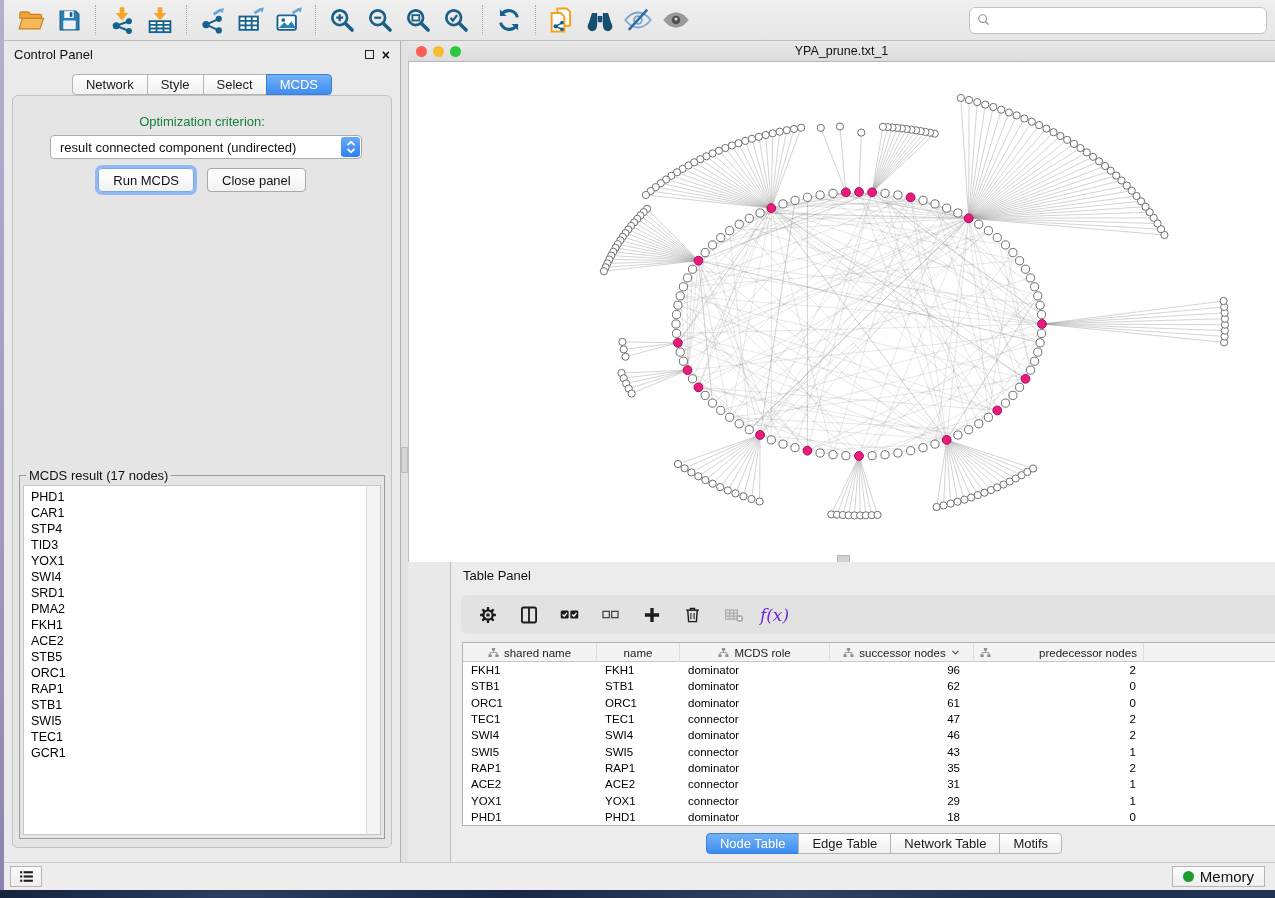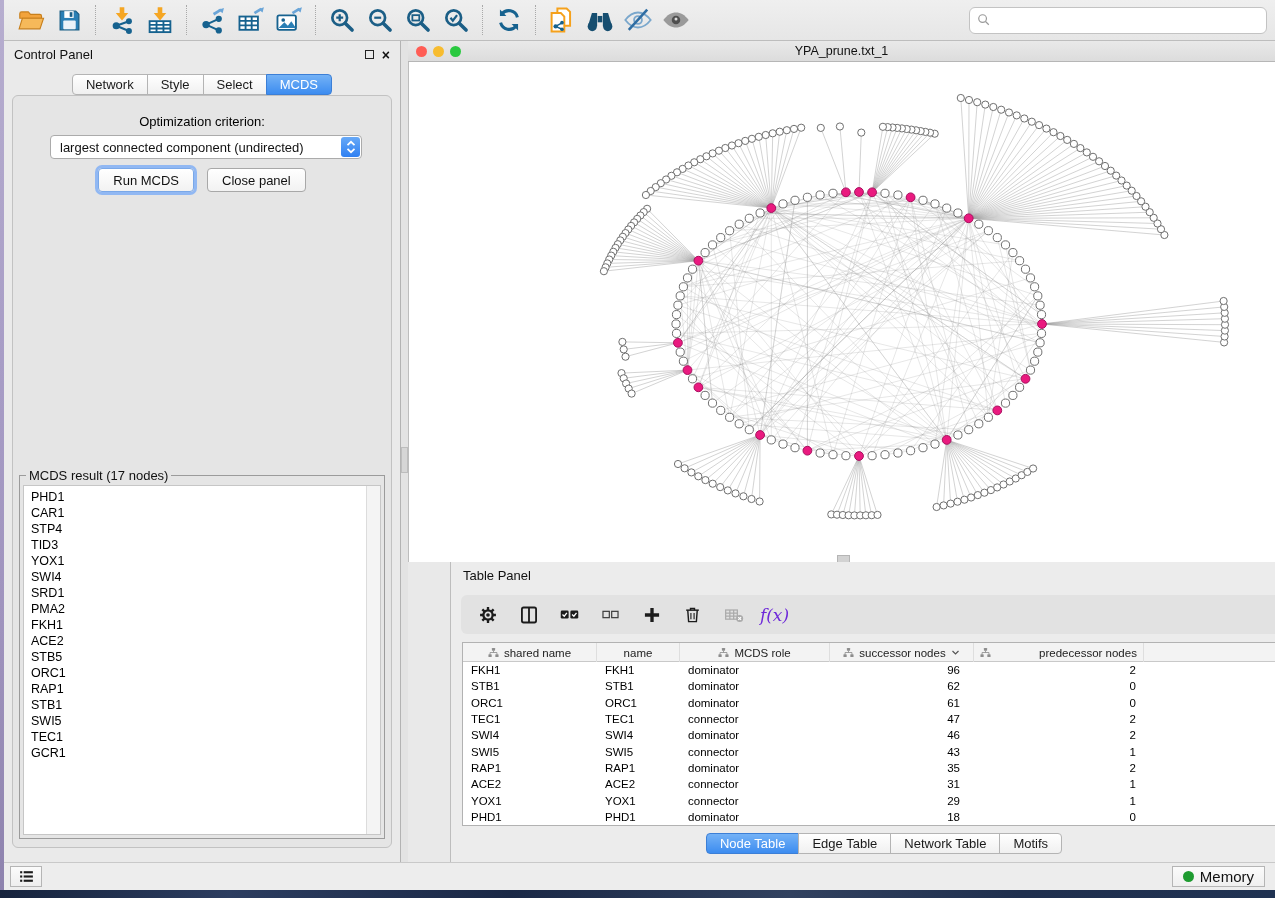--- a/index.html
+++ b/index.html
@@ -38,21 +38,21 @@
 
   .seg-row { position:absolute; top:33px; left:0; right:0; display:flex; justify-content:center; }
   .seg { height:21px; padding:0 13px; font-size:13px; color:#1a1a1a; display:flex; align-items:center;
     background:linear-gradient(#ffffff,#f0f0f0); border:1px solid #b4b4b4; margin-left:-1px; }
   .seg:first-child { border-radius:4px 0 0 4px; margin-left:0; }
   .seg:last-child { border-radius:0 4px 4px 0; }
   .seg.active { background:linear-gradient(#74b2f6,#3c8cf0); border-color:#3c7fd6; color:#fff; }
 
   .tab-content { position:absolute; left:8px; right:8px; top:54px; bottom:14px;
     background:#e5e5e5; border:1px solid #c2c2c2; border-radius:6px; }
-  .opt-label { position:absolute; top:18px; left:0; right:0; text-align:center; font-size:13px; color:#000000; }
+  .opt-label { position:absolute; top:18px; left:0; right:0; text-align:center; font-size:13px; color:#15803d; }
   .dropdown { position:absolute; top:39px; left:37px; width:312px; height:24px; background:#fff;
     border:1px solid #ababab; border-radius:4px; display:flex; align-items:center; padding-left:9px; }
   .dropdown .dd-text { font-size:13px; color:#111; flex:1; white-space:nowrap; }
   .dd-stepper { width:19px; height:20px; margin-right:1px; border-radius:3px;
     background:linear-gradient(#67a9f7,#2f80f2); display:flex; align-items:center; justify-content:center; }
   .btn-row { position:absolute; top:72px; left:0; right:0; display:flex; justify-content:center; gap:13px; }
   .pbtn { height:24px; padding:0 14px; font-size:13px; color:#111; font-family:"Liberation Sans",sans-serif;
     background:linear-gradient(#ffffff,#f2f2f2); border:1px solid #a8a8a8; border-radius:4px; }
   .pbtn.focus { box-shadow:0 0 0 3px rgba(100,160,250,.65); border-color:#7aa8e8; }
 
@@ -285,21 +285,21 @@
   </div>
   <div class="seg-row">
       <div class="seg">Network</div>
       <div class="seg">Style</div>
       <div class="seg">Select</div>
       <div class="seg active">MCDS</div>
     </div>
   <div class="tab-content">
     <div class="opt-label">Optimization criterion:</div>
     <div class="dropdown">
-      <span class="dd-text">largest connected component (undirected)</span>
+      <span class="dd-text">result connected component (undirected)</span>
       <span class="dd-stepper">
         <svg width="10" height="14" viewBox="0 0 10 14">
             <path d="M1.5 5.2L5 1.8l3.5 3.4" stroke="#fff" stroke-width="1.7" fill="none"></path>
             <path d="M1.5 8.8L5 12.2l3.5-3.4" stroke="#fff" stroke-width="1.7" fill="none"></path>
           </svg>
       </span>
     </div>
     <div class="btn-row">
       <button class="pbtn focus">Run MCDS</button>
       <button class="pbtn">Close panel</button>

